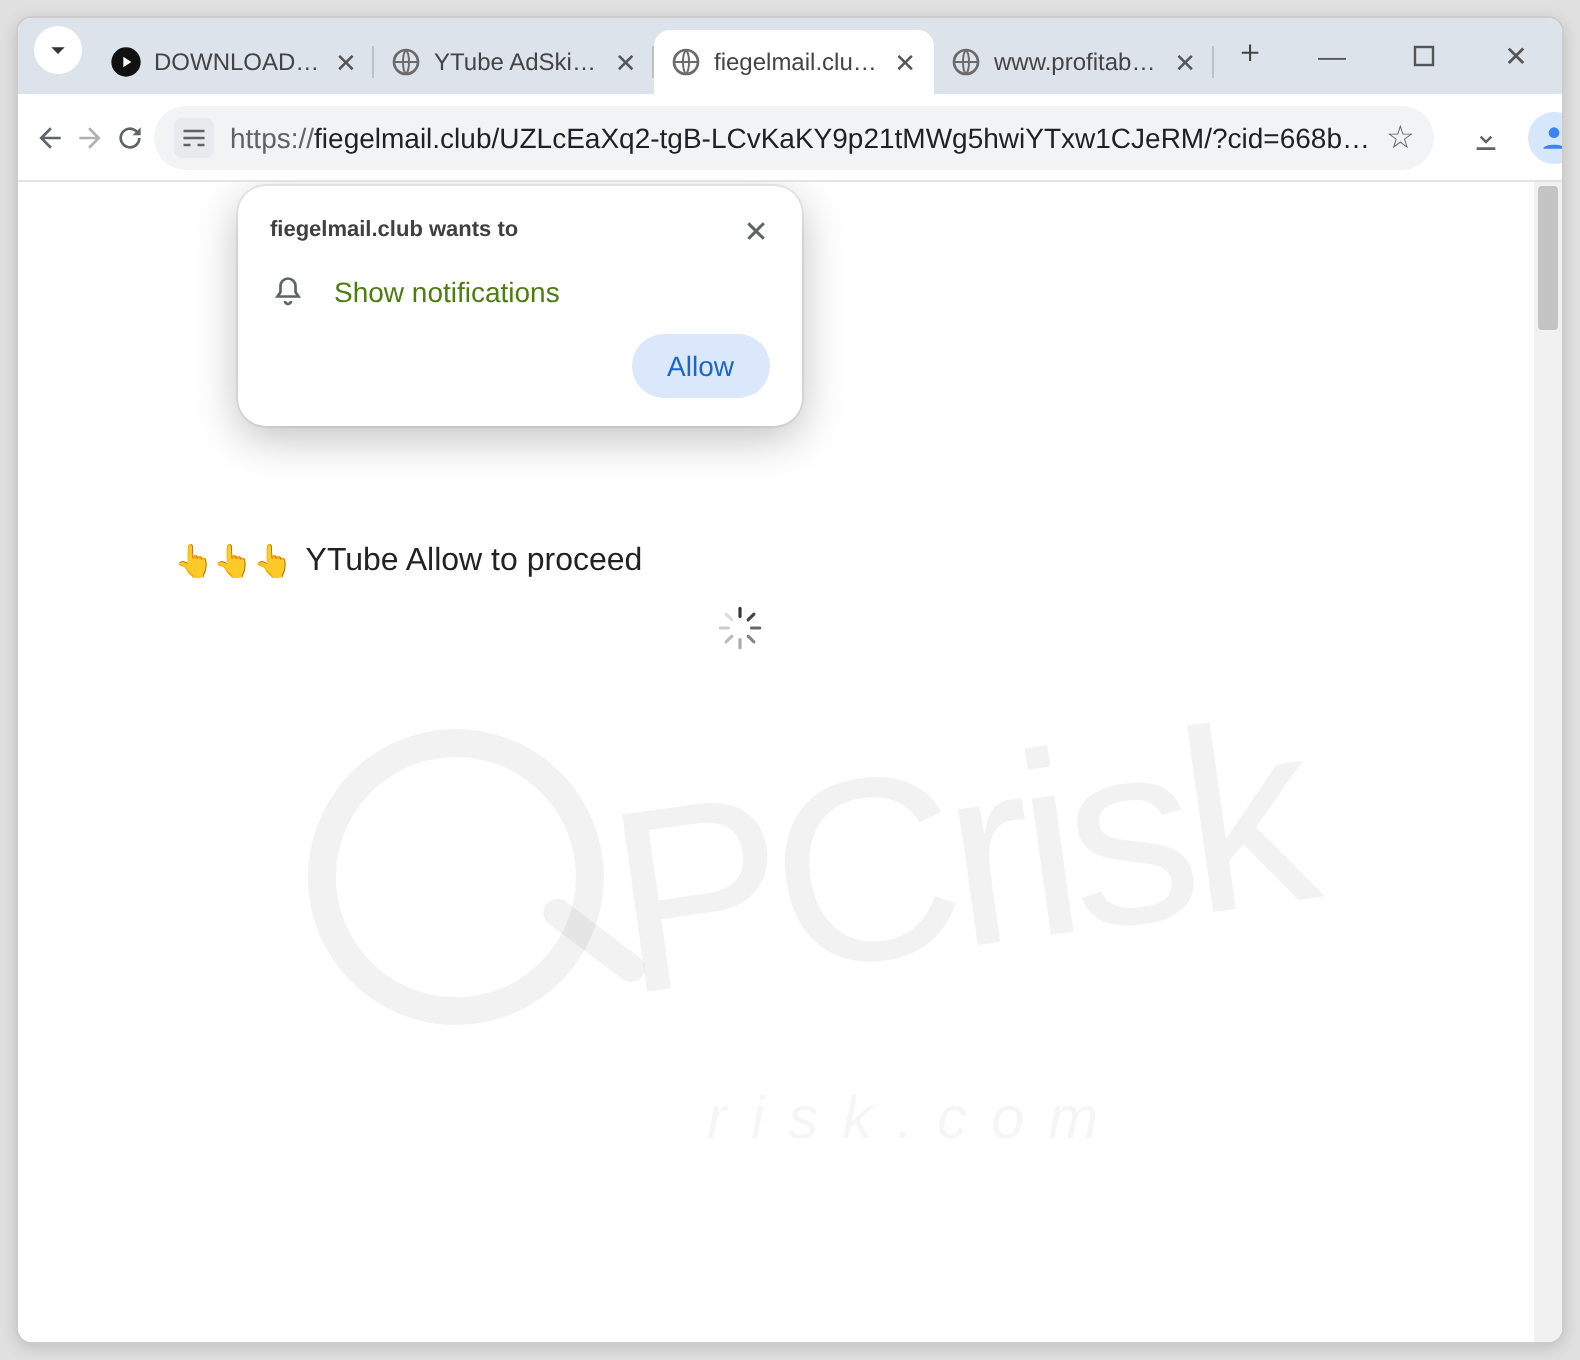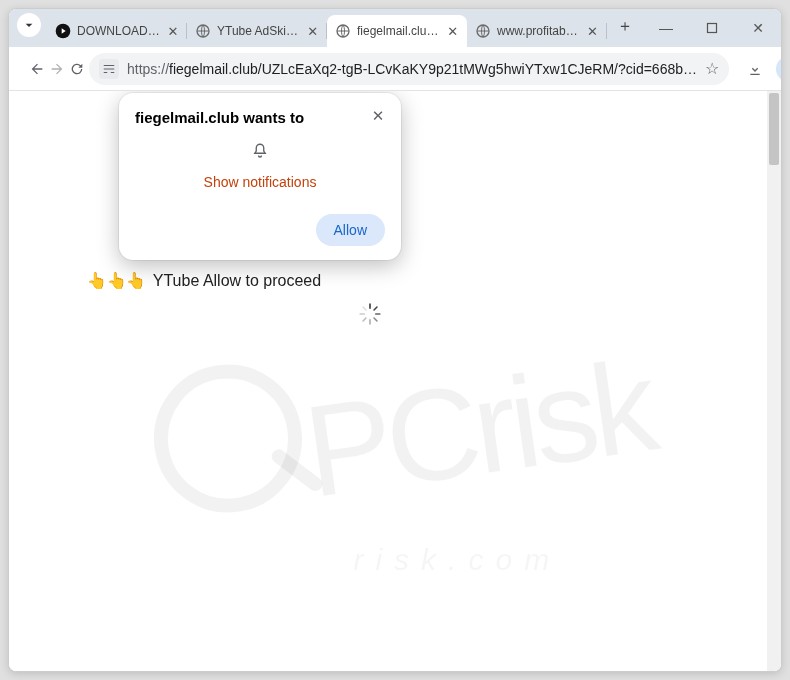--- a/index.html
+++ b/index.html
@@ -75,21 +75,21 @@
     display:flex; align-items:center; justify-content:center;
     color:#555; font-size:14px;
   }
 
   
   .toolbar {
     height: 44px;
     background: #fff;
     border-bottom: 1px solid #e3e3e3;
     display:flex; align-items:center;
-    padding: 0 20px;
+    padding: 0 8px;
     gap: 4px;
   }
   .nav-btn {
     width: 32px; height: 32px; border-radius: 50%;
     display:flex; align-items:center; justify-content:center;
     color:#5f6368; font-size:16px;
   }
   .nav-btn.disabled { color:#b0b0b0; }
   .omnibox {
     flex: 1 1 auto;
@@ -178,36 +178,36 @@
   
   .prompt {
     position:absolute; left:110px; top:2px;
     width:282px;
     background:#fff;
     border-radius:14px;
     box-shadow: 0 6px 22px rgba(0,0,0,.25), 0 0 0 1px rgba(0,0,0,.06);
     padding: 16px 16px 14px 16px;
   }
   .prompt-title {
-    font-size:15px; font-weight:600; color:#000000;
+    font-size:11px; font-weight:600; color:#404040;
     padding-right:24px;
   }
   .prompt-close {
     position:absolute; right:12px; top:12px;
     width:22px; height:22px; display:flex; align-items:center; justify-content:center;
     color:#5f6368; font-size:15px;
   }
   .prompt-row {
     display:flex; align-items:center; gap:14px;
-    margin-top:16px; color:#c2410c; font-size:14px;flex-direction:column;
+    margin-top:16px; color:#4d7c0f; font-size:14px;
   }
   .bell { width:18px; height:18px; color:#5f6368; }
   .prompt-actions {
     display:flex; justify-content:flex-end; gap:22px;
-    margin-top:24px;
+    margin-top:12px;
   }
   .pill-btn {
     border:none; background:#dbe7fb; color:#1b66c9;
     font-size:14px; padding:8px 18px; border-radius:18px;
     cursor:pointer; font-family:inherit;
   }
 
   
   .svg16 { width:16px; height:16px; }
 </style>

